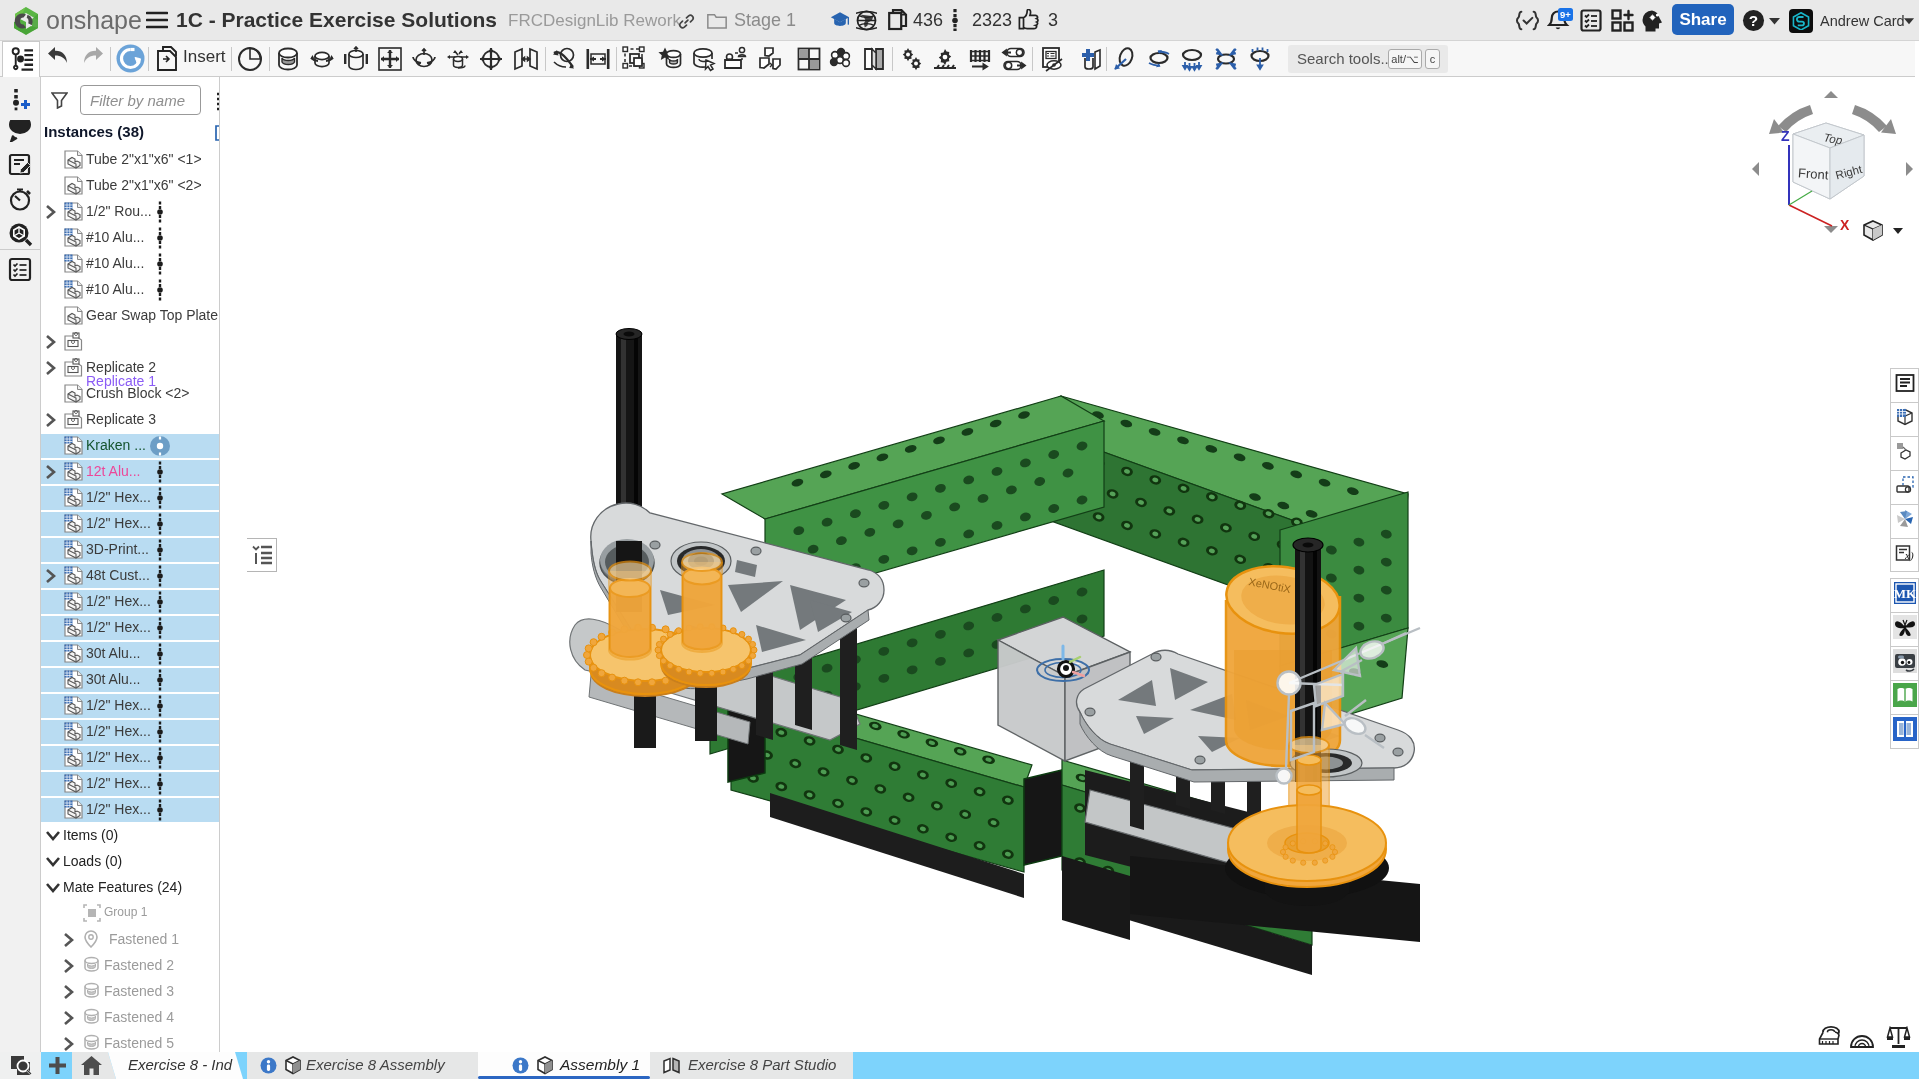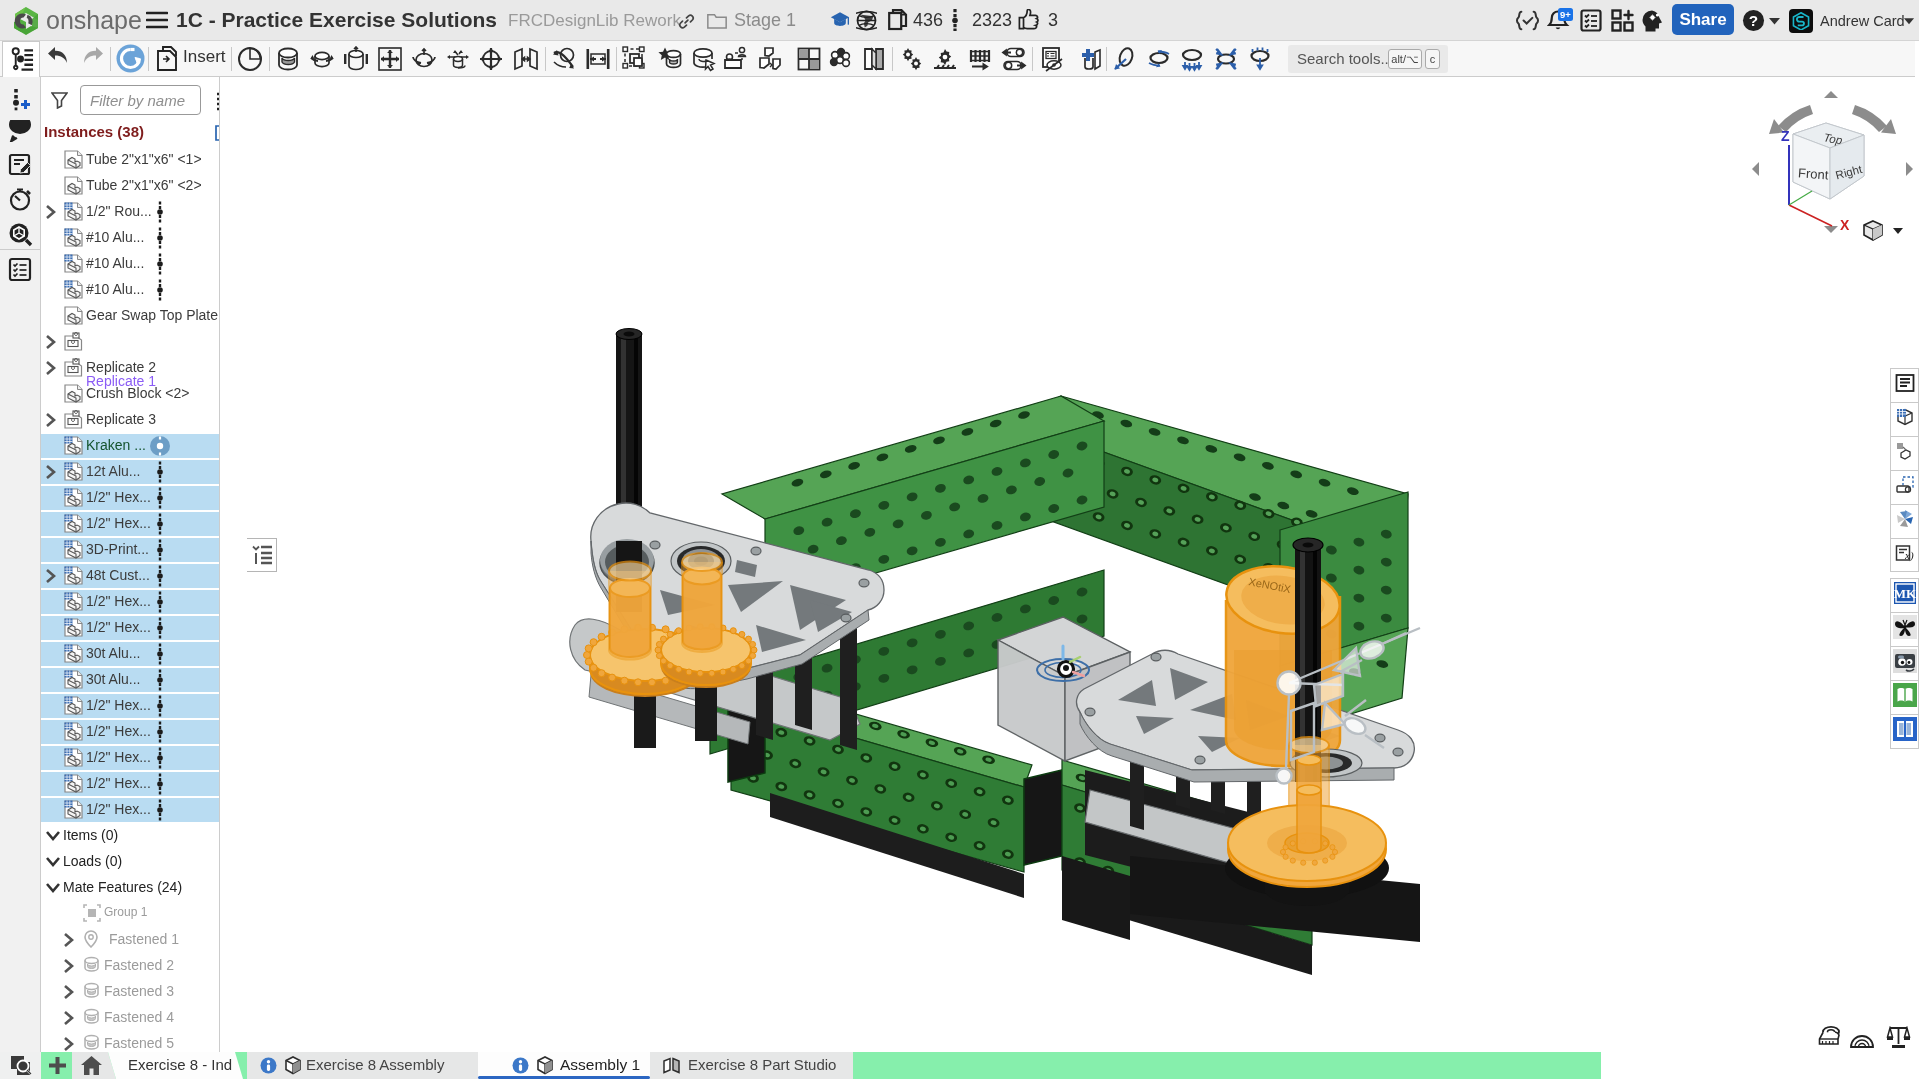--- a/index.html
+++ b/index.html
@@ -2,21 +2,21 @@
 <html><head>
 <meta charset="utf-8">
 <style>
 * { margin:0; padding:0; box-sizing:border-box; }
 html,body { width:1919px; height:1079px; overflow:hidden; font-family:"Liberation Sans",sans-serif; background:#fff; }
 #topbar { position:absolute; left:0; top:0; width:1919px; height:41px; background:#e9e9e9; border-bottom:1px solid #d4d4d4; }
 #toolbar { position:absolute; left:0; top:41px; width:1915px; height:36px; background:#f7f7f7; border-bottom:1px solid #ccc; }
 #sidebar { position:absolute; left:0; top:77px; width:41px; height:975px; background:#f1f1f1; border-right:1px solid #ccc; }
 #panel { position:absolute; left:41px; top:77px; width:179px; height:975px; background:#fff; border-right:1px solid #ccc; }
 #canvas { position:absolute; left:247px; top:77px; width:1672px; height:975px; background:#fff; }
-#bottombar { position:absolute; left:0; top:1052px; width:1601px; height:27px; background:#86efac; }
+#bottombar { position:absolute; left:0; top:1052px; width:1919px; height:27px; background:#7dd3fc;font-style:italic; }
 .abs { position:absolute; }
 </style>
 </head>
 <body>
 <div id="canvas">
     <svg class="abs" style="left:0px;top:0px" width="1672" height="975" viewBox="247 77 1672 975">
       <polygon points="1061.0,396.0 1408.0,494.0 1402.0,560.0 1018.0,421.0" fill="#55a455" stroke="#123f16" stroke-width="1.2"></polygon>
 <ellipse cx="1098.0" cy="415.0" rx="6.0" ry="3.6" fill="#143d18" transform="rotate(16 1098.0 415.0)"></ellipse>
 <ellipse cx="1126.3" cy="423.5" rx="6.0" ry="3.6" fill="#143d18" transform="rotate(16 1126.3 423.5)"></ellipse>
 <ellipse cx="1154.6" cy="431.9" rx="6.0" ry="3.6" fill="#143d18" transform="rotate(16 1154.6 431.9)"></ellipse>
@@ -948,21 +948,21 @@
     <svg class="abs" style="left:10px;top:15px" width="17" height="17" viewBox="0 0 17 17">
       <path d="M1 1 H16 L10.5 8.5 V14 L6.5 16 V8.5 Z" fill="none" stroke="#444" stroke-width="1.6"></path>
     </svg>
 <div class="abs" style="left:39px;top:8px;width:121px;height:30px;border:1px solid #999;border-radius:4px;background:#fff;"></div>
 <div class="abs" style="left:49px;top:15px;font-size:15px;font-style:italic;color:#8f8f8f;">Filter by name</div>
 <svg class="abs" style="left:176px;top:15px" width="19" height="19" viewBox="0 0 19 19">
       <g stroke="#222" stroke-width="2.6">
         <path d="M0 2 h19 M0 7 h19 M0 12 h19 M0 17 h19"></path>
       </g>
     </svg>
-<div class="abs" style="left:3px;top:46px;font-size:15px;font-weight:bold;color:#7f1d1d;">Instances (38)</div>
+<div class="abs" style="left:3px;top:46px;font-size:15px;font-weight:bold;color:#0f172a;">Instances (38)</div>
 <svg class="abs" style="left:174px;top:47px" width="20" height="17" viewBox="0 0 20 17">
       <path d="M1 2 h6 l1.5 2.5 H19 V16 H1 Z" fill="none" stroke="#2864b0" stroke-width="1.7"></path>
       <path d="M14 6 v7 M10.5 9.5 h7" stroke="#2864b0" stroke-width="2"></path>
     </svg>
 <div class="abs" style="left:23px;top:73px;"><svg width="19" height="19" viewBox="0 0 19 19">
         <path d="M1 1 H13.5 L18 5.5 V18 H1 Z" fill="#fff" stroke="#888" stroke-width="1.2"></path>
         <path d="M13.5 1 V5.5 H18" fill="#eee" stroke="#888" stroke-width="1"></path>
         <path d="M4 10 l4-2.5 3 1.5 v3 l2-1 3 1.5 v3 l-4 2.5 -8-4 Z" fill="#f4f4f4" stroke="#555" stroke-width="1.1"></path>
         <path d="M4 10 l8 4 v3" fill="none" stroke="#555" stroke-width="1.1"></path>
       </svg></div>
@@ -1122,21 +1122,21 @@
       <path d="M2 1 L9 7 L2 13" fill="none" stroke="#555" stroke-width="2.6"></path>
     </svg>
 <div class="abs" style="left:23px;top:385px;"><svg width="19" height="19" viewBox="0 0 19 19">
         <path d="M1 1 H13.5 L18 5.5 V18 H1 Z" fill="#fff" stroke="#888" stroke-width="1.2"></path>
         <path d="M13.5 1 V5.5 H18" fill="#eee" stroke="#888" stroke-width="1"></path>
         <rect x="0.5" y="0.5" width="8" height="7" fill="#3d6fb4"></rect>
         <path d="M0.5 3 h8 M0.5 5.5 h8 M3 0.5 v7 M5.8 0.5 v7" stroke="#fff" stroke-width="0.7"></path>
         <path d="M4 10 l4-2.5 3 1.5 v3 l2-1 3 1.5 v3 l-4 2.5 -8-4 Z" fill="#f4f4f4" stroke="#555" stroke-width="1.1"></path>
         <path d="M4 10 l8 4 v3" fill="none" stroke="#555" stroke-width="1.1"></path>
       </svg></div>
-<div class="abs" style="left:45px;top:386px;font-size:14px;color:#404040;white-space:nowrap;">12t Alu...</div>
+<div class="abs" style="left:45px;top:386px;font-size:14px;color:#ec4899;white-space:nowrap;">12t Alu...</div>
 <div class="abs" style="left:115px;top:384px;"><svg width="8" height="22" viewBox="0 0 8 22">
         <g fill="#1c1c1c">
           <rect x="2.8" y="0.5" width="2.4" height="3"></rect>
           <rect x="2.8" y="5" width="2.4" height="3"></rect>
           <circle cx="4" cy="11" r="2.8"></circle>
           <rect x="2.8" y="14" width="2.4" height="3"></rect>
           <rect x="2.8" y="18.5" width="2.4" height="3"></rect>
         </g>
       </svg></div>
 <div class="abs" style="left:0px;top:409px;width:193px;height:24px;background:#b9dcf2;"></div>

